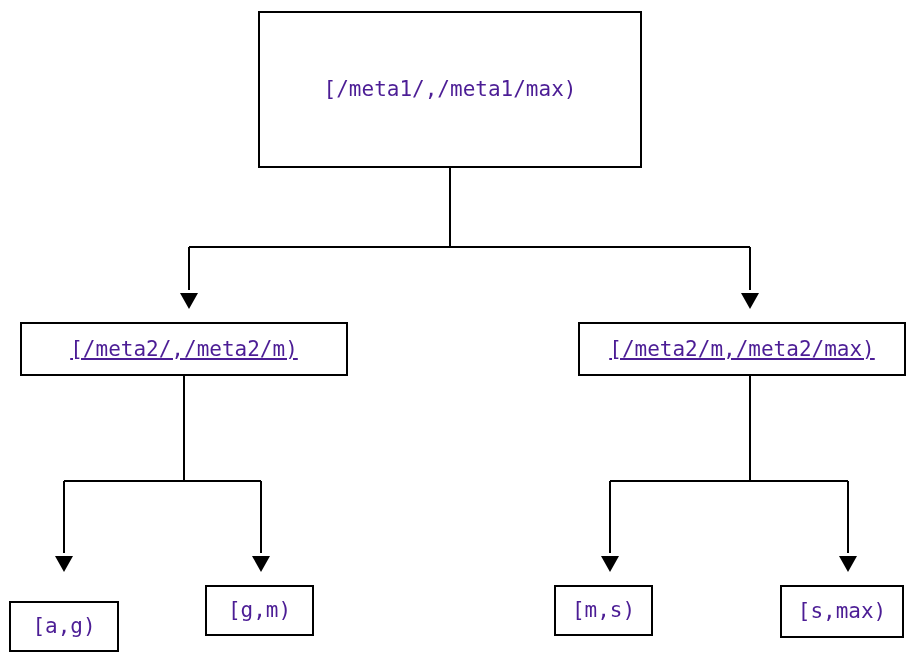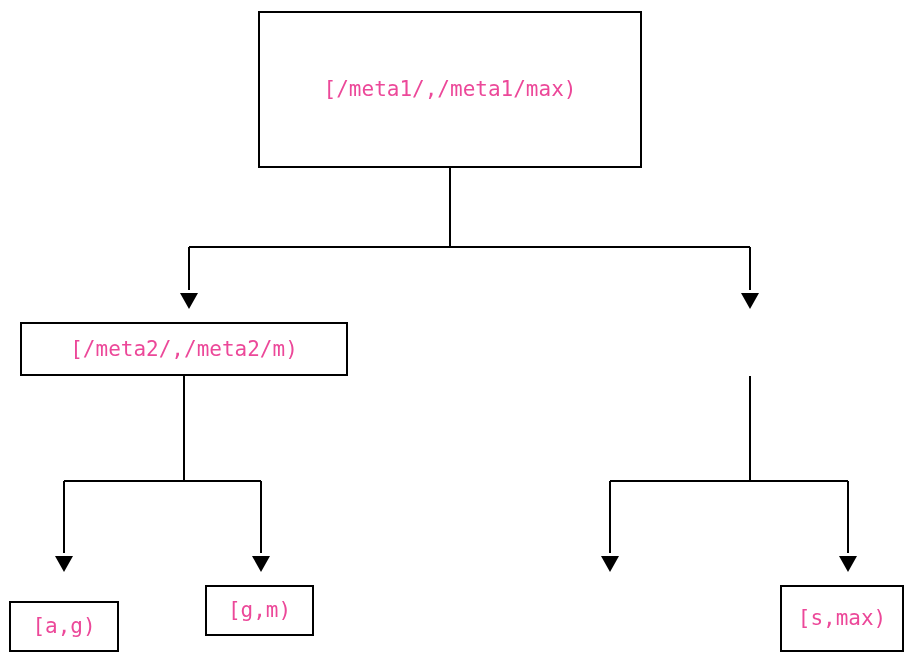--- a/index.html
+++ b/index.html
@@ -27,21 +27,21 @@
   }
   .node-box {
     position: absolute;
     box-sizing: border-box;
     border: 2px solid #000000;
     background: #ffffff;
     display: flex;
     align-items: center;
     justify-content: center;
     text-align: center;
-    color: #ec4899;
+    color: #4c1d95;
     white-space: pre;
   }
   .node-label {
     display: block;
     line-height: 1;
     letter-spacing: 0px;
   }
   
   #node-root {
     left: 258px;
@@ -57,21 +57,21 @@
     width: 328px;
     height: 54px;
   }
   #node-right-mid {
     left: 578px;
     top: 322px;
     width: 328px;
     height: 54px;
   }
   #node-left-mid .node-label,
-  #node-right-mid .node-label { font-size: 21px; }
+  #node-right-mid .node-label { font-size: 21px; text-decoration: underline; }
   
   #node-leaf-ag {
     left: 9px;
     top: 585px;
     width: 110px;
     height: 51px;
     margin-top: 16px;
   }
   #node-leaf-gm {
     left: 205px;
@@ -82,21 +82,21 @@
   #node-leaf-ms {
     left: 554px;
     top: 585px;
     width: 99px;
     height: 51px;
   }
   #node-leaf-smax {
     left: 780px;
     top: 585px;
     width: 124px;
-    height: 67px;
+    height: 53px;
   }
   #node-leaf-ag .node-label,
   #node-leaf-gm .node-label,
   #node-leaf-ms .node-label,
   #node-leaf-smax .node-label { font-size: 21px; }
 </style>
 </head>
 <body>
 
 <div id="diagram-canvas">
@@ -133,27 +133,33 @@
   </svg>
 
   <div class="node-box" id="node-root">
     <span class="node-label">[/meta1/,/meta1/max)</span>
   </div>
 
   <div class="node-box" id="node-left-mid">
     <span class="node-label">[/meta2/,/meta2/m)</span>
   </div>
 
+  <div class="node-box" id="node-right-mid">
+    <span class="node-label">[/meta2/m,/meta2/max)</span>
+  </div>
 
   <div class="node-box" id="node-leaf-ag">
     <span class="node-label">[a,g)</span>
   </div>
 
   <div class="node-box" id="node-leaf-gm">
     <span class="node-label">[g,m)</span>
   </div>
 
+  <div class="node-box" id="node-leaf-ms">
+    <span class="node-label">[m,s)</span>
+  </div>
 
   <div class="node-box" id="node-leaf-smax">
     <span class="node-label">[s,max)</span>
   </div>
 
 </div>
 
 </body></html>

